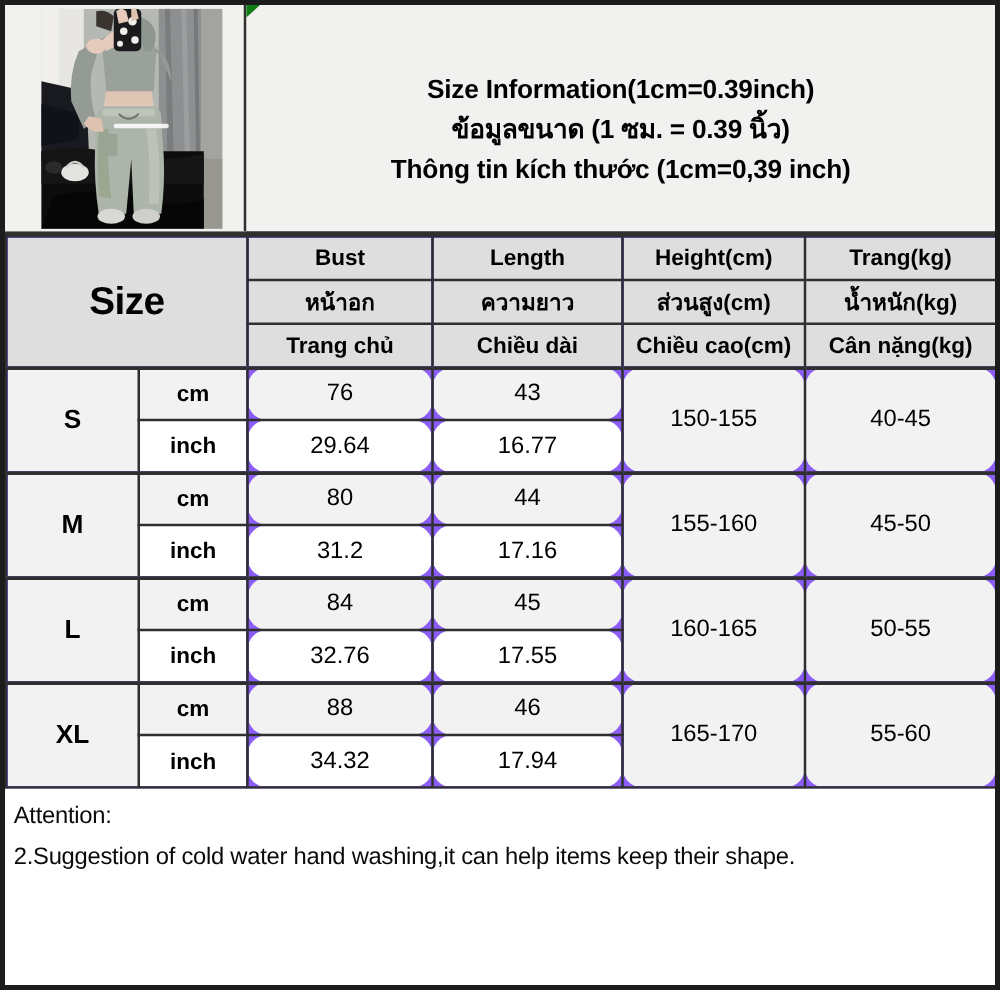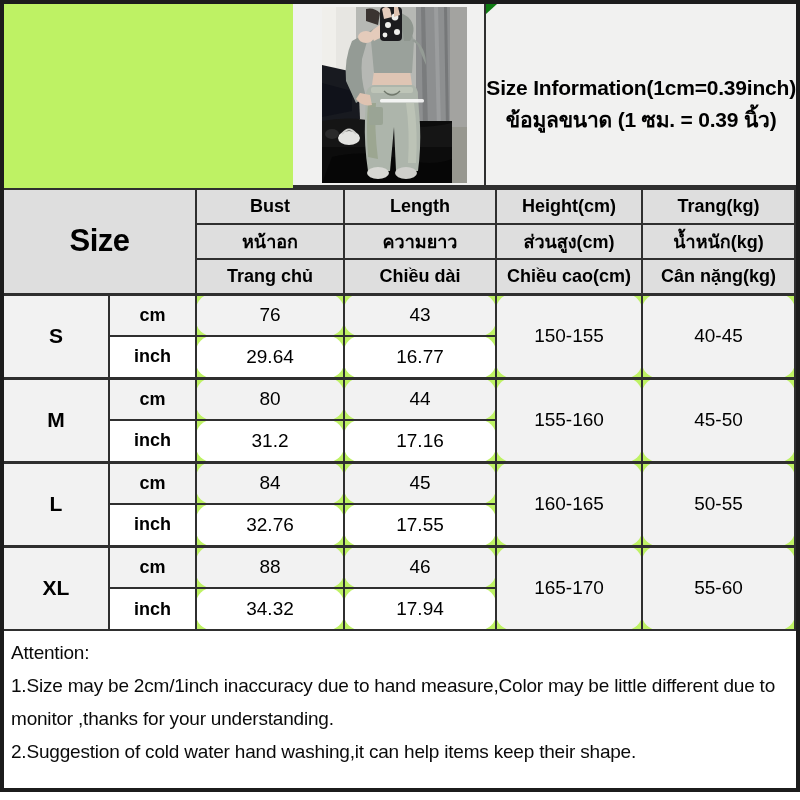--- a/index.html
+++ b/index.html
@@ -3,22 +3,22 @@
 <meta charset="utf-8">
 <style>
   html,body{margin:0;padding:0;}
   body{
     width:800px;height:800px;background:#ffffff;position:relative;
     font-family:"Liberation Sans","DejaVu Sans",sans-serif;color:#000;
     -webkit-font-smoothing:antialiased;
   }
   .frame{
     position:absolute;left:0;top:0;width:792px;height:784px;
-    border:4px solid #1c1c1c;background:#bef264;
-    display:flex;flex-direction:column;overflow:hidden;align-items:flex-end;
+    border:4px solid #1c1c1c;background:#8b5cf6;
+    display:flex;flex-direction:column;overflow:hidden;
   }
   
   .top-section{
     height:181px;flex:0 0 181px;display:flex;
     border-bottom:3px solid #2f2f2f;background:#f1f1f0;position:relative;
   }
   .photo-cell{
     flex:0 0 191px;width:191px;border-right:2px solid #2f2f2f;
     position:relative;background:#f1f1f0;
   }
@@ -125,20 +125,21 @@
 
         <rect x="58" y="92" width="44" height="3.5" rx="1.5" fill="#ffffff" opacity="0.85"></rect>
 
         <ellipse cx="56" cy="166" rx="11" ry="6" fill="#d8d8d4"></ellipse>
         <ellipse cx="84" cy="166" rx="11" ry="6" fill="#cfcfcb"></ellipse>
       </svg>
     </div>
     <div class="title-cell">
       <div class="title-line">Size Information(1cm=0.39inch)</div>
       <div class="title-line">ข้อมูลขนาด (1 ซม. = 0.39 นิ้ว)</div>
+      <div class="title-line">Thông tin kích thước (1cm=0,39 inch)</div>
     </div>
     <svg class="green-marker" viewBox="0 0 11 10">
       <polygon points="0,0 11,0 0,10" fill="#0e7c12"></polygon>
     </svg>
   </div>
 
   <table class="size-table">
     <colgroup>
       <col style="width:106px">
         <col style="width:87px">
@@ -221,17 +222,16 @@
       <tr class="d-row row-inch">
         <td class="unit-cell">inch</td>
         <td class="val">34.32</td>
         <td class="val">17.94</td>
       </tr>
     </tbody>
   </table>
 
   <div class="attention">
     <div>Attention:</div>
-    <div>1.Size may be 2cm/1inch inaccuracy due to hand measure,Color may be little different due to monitor ,thanks for your understanding.</div>
     <div>2.Suggestion of cold water hand washing,it can help items keep their shape.</div>
   </div>
 
 </div>
 
 </body></html>

